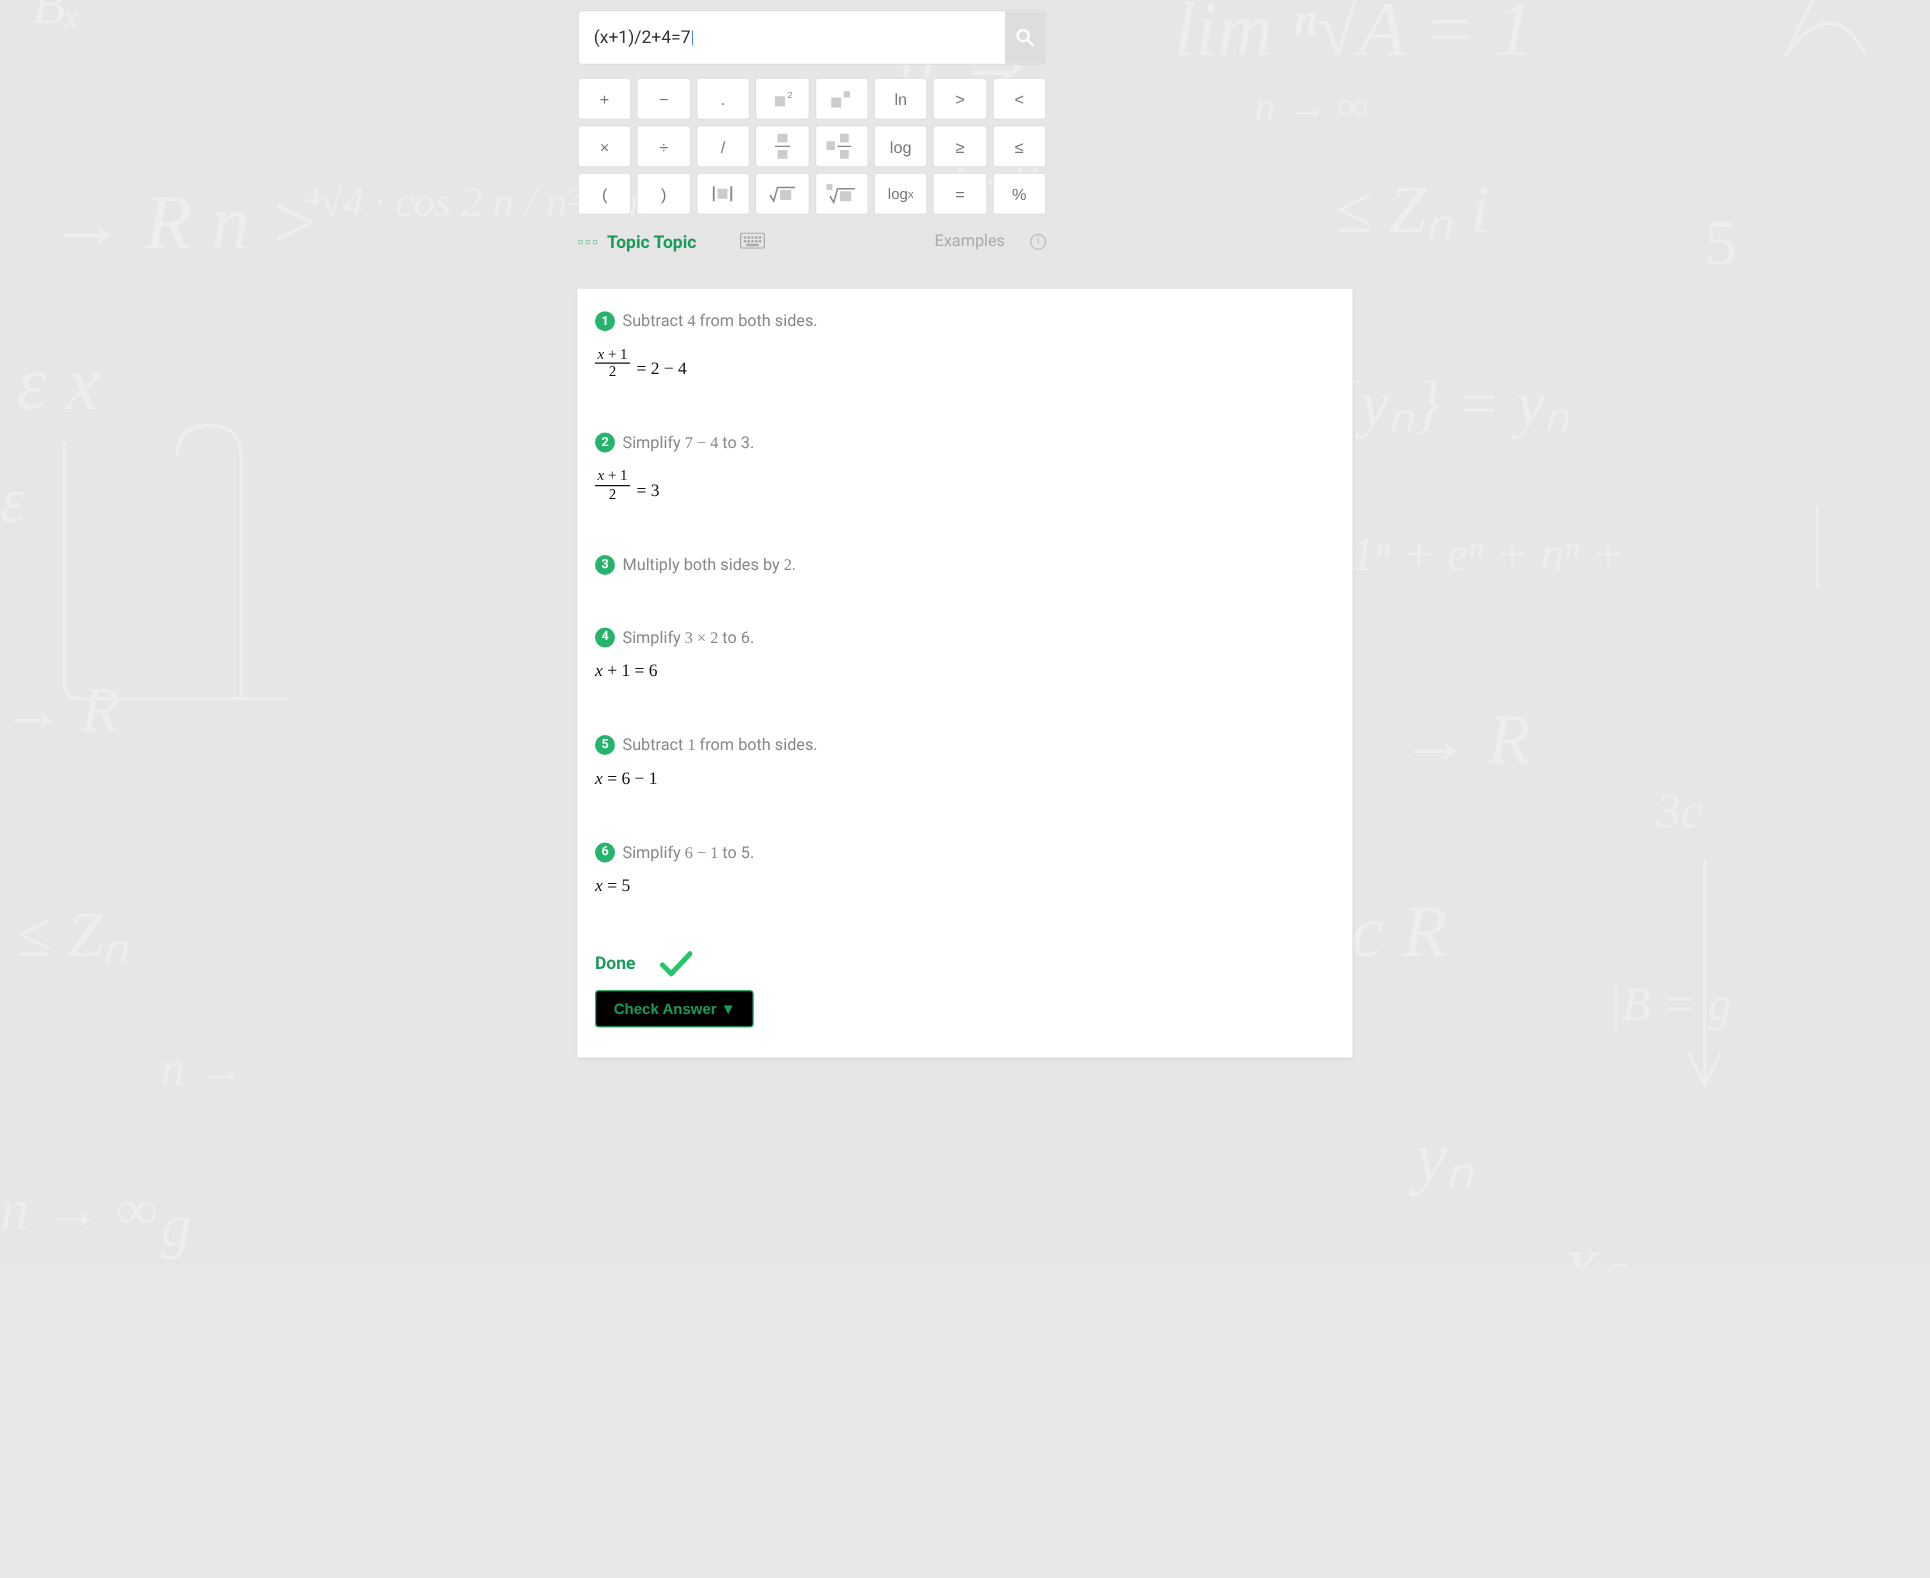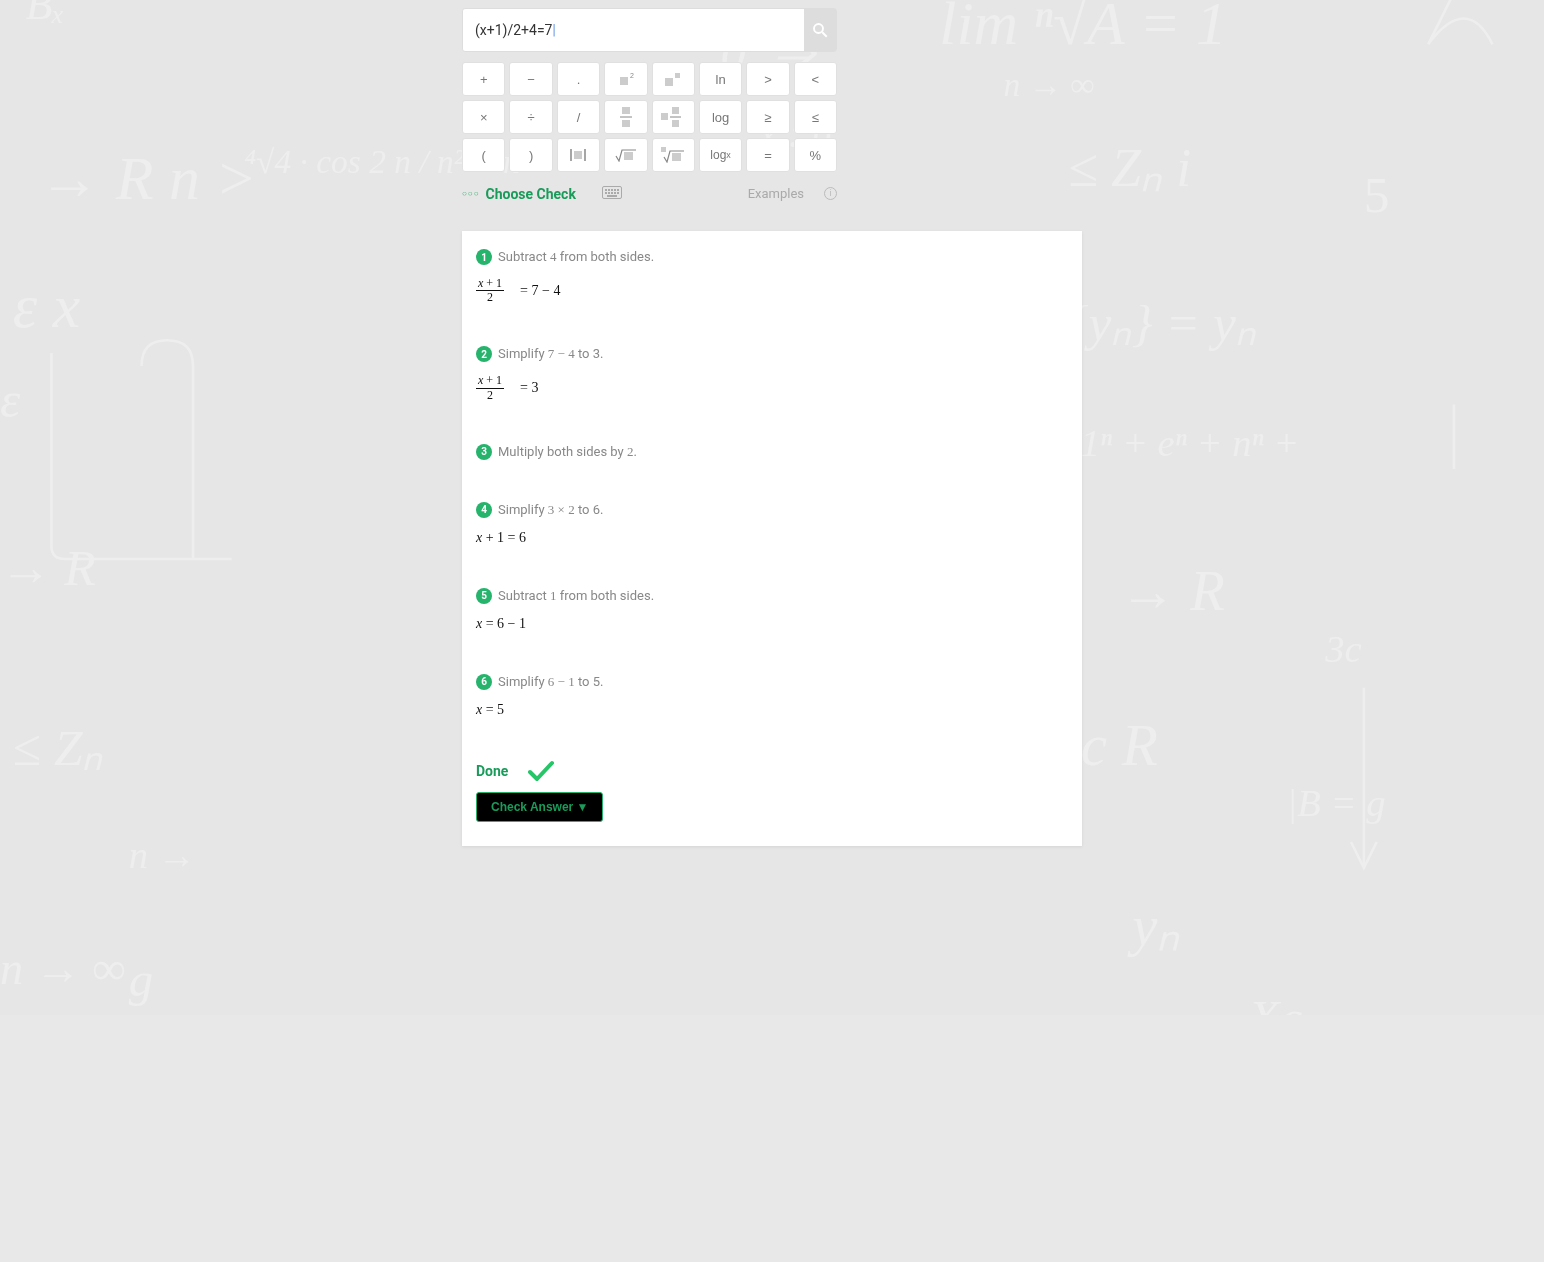--- a/index.html
+++ b/index.html
@@ -127,22 +127,22 @@
     font-weight: 700;
     align-items: center;
     justify-content: center;
     flex-shrink: 0;
   }
   .step-math {
     font-family: "Georgia", "Times New Roman", serif;
     font-size: 14px;
     color: #111;
     display: flex;
-    align-items: center;
-    gap: 16px;
+    align-items: flex-end;
+    gap: 5px;
   }
   .frac {
     display: inline-flex;
     flex-direction: column;
     align-items: center;
     font-size: 12px;
     line-height: 1.1;
   }
   .frac .num { border-bottom: 1px solid #111; padding: 0 2px; }
   .mv { font-style: italic; }
@@ -296,21 +296,21 @@
           </svg>
       </button>
       <button class="key" style="font-size:12px;">log<sub style="font-size:9px;">x</sub></button>
       <button class="key">=</button>
       <button class="key">%</button>
     </div>
   </div>
 
   <div class="topic-row">
     <span class="dots">○○○</span>
-    <span class="choose-topic">Choose Check</span>
+    <span class="choose-topic">Topic Topic</span>
     <span class="kbd-icon">
       <svg width="20" height="13" viewBox="0 0 20 13">
           <rect x="0.5" y="0.5" width="19" height="12" rx="1.5" fill="none" stroke="#aaa"></rect>
           <rect x="3" y="3" width="2" height="2" fill="#aaa"></rect>
           <rect x="6" y="3" width="2" height="2" fill="#aaa"></rect>
           <rect x="9" y="3" width="2" height="2" fill="#aaa"></rect>
           <rect x="12" y="3" width="2" height="2" fill="#aaa"></rect>
           <rect x="15" y="3" width="2" height="2" fill="#aaa"></rect>
           <rect x="3" y="6" width="2" height="2" fill="#aaa"></rect>
           <rect x="6" y="6" width="2" height="2" fill="#aaa"></rect>
@@ -331,21 +331,21 @@
     <div class="step">
       <div class="step-head">
         <span class="step-num">1</span>
         <span><span>Subtract </span><span class="mathbit">4</span><span> from both sides.</span></span>
       </div>
       <div class="step-math">
         <span class="frac">
             <span class="num"><span class="mv">x</span> + 1</span>
             <span>2</span>
           </span>
-        <span>= 7 − 4</span>
+        <span>= 2 − 4</span>
       </div>
     </div>
 
     <div class="step">
       <div class="step-head">
         <span class="step-num">2</span>
         <span><span>Simplify  </span><span class="mathbit">7 − 4</span><span>  to  3.</span></span>
       </div>
       <div class="step-math">
         <span class="frac">

